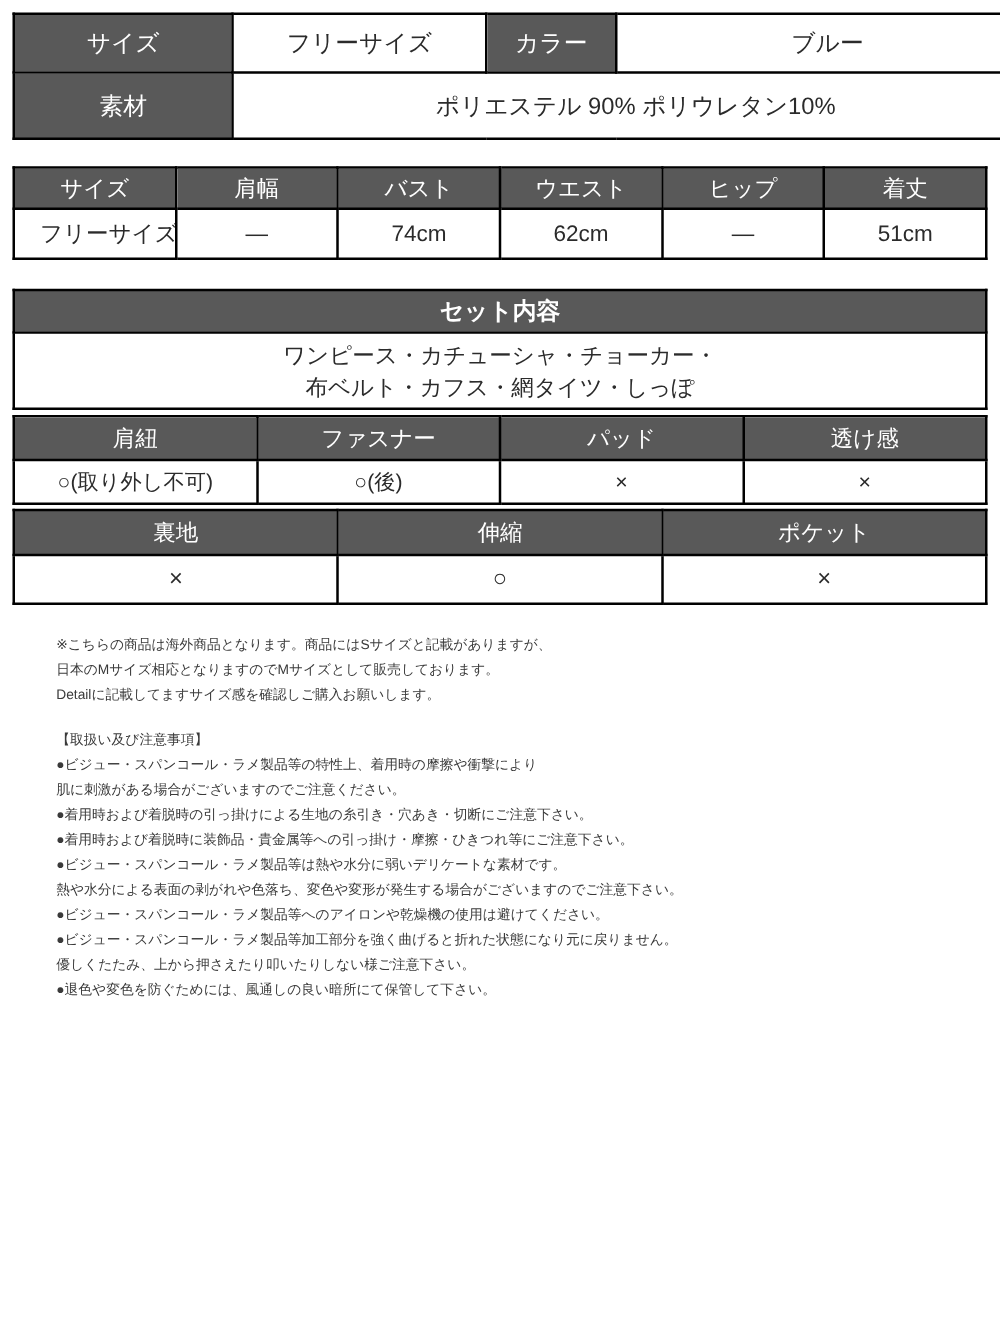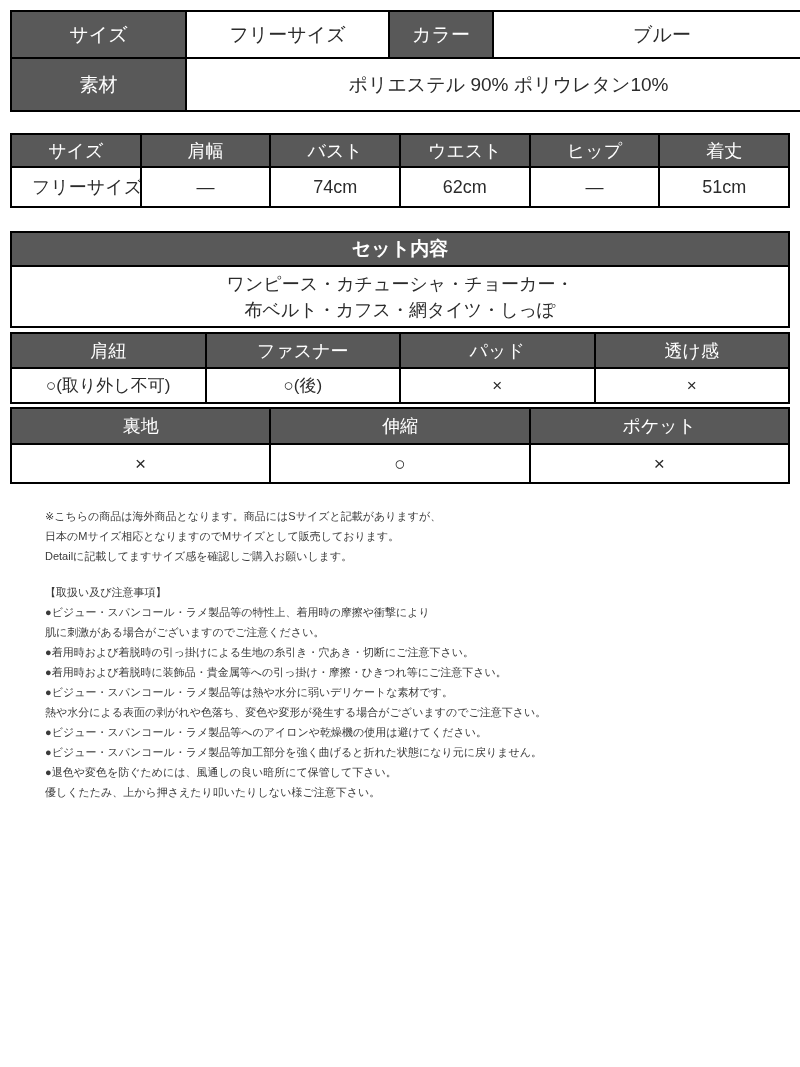--- a/index.html
+++ b/index.html
@@ -162,17 +162,17 @@
     <div class="notes-gap"></div>
     <div class="handling-title">【取扱い及び注意事項】</div>
     <div>●ビジュー・スパンコール・ラメ製品等の特性上、着用時の摩擦や衝撃により</div>
     <div>肌に刺激がある場合がございますのでご注意ください。</div>
     <div>●着用時および着脱時の引っ掛けによる生地の糸引き・穴あき・切断にご注意下さい。</div>
     <div>●着用時および着脱時に装飾品・貴金属等への引っ掛け・摩擦・ひきつれ等にご注意下さい。</div>
     <div>●ビジュー・スパンコール・ラメ製品等は熱や水分に弱いデリケートな素材です。</div>
     <div>熱や水分による表面の剥がれや色落ち、変色や変形が発生する場合がございますのでご注意下さい。</div>
     <div>●ビジュー・スパンコール・ラメ製品等へのアイロンや乾燥機の使用は避けてください。</div>
     <div>●ビジュー・スパンコール・ラメ製品等加工部分を強く曲げると折れた状態になり元に戻りません。</div>
+    <div>優しくたたみ、上から押さえたり叩いたりしない様ご注意下さい。</div>
     <div>●退色や変色を防ぐためには、風通しの良い暗所にて保管して下さい。</div>
-    <div>優しくたたみ、上から押さえたり叩いたりしない様ご注意下さい。</div>
   </div>
 
 </div>
 
 </body></html>

